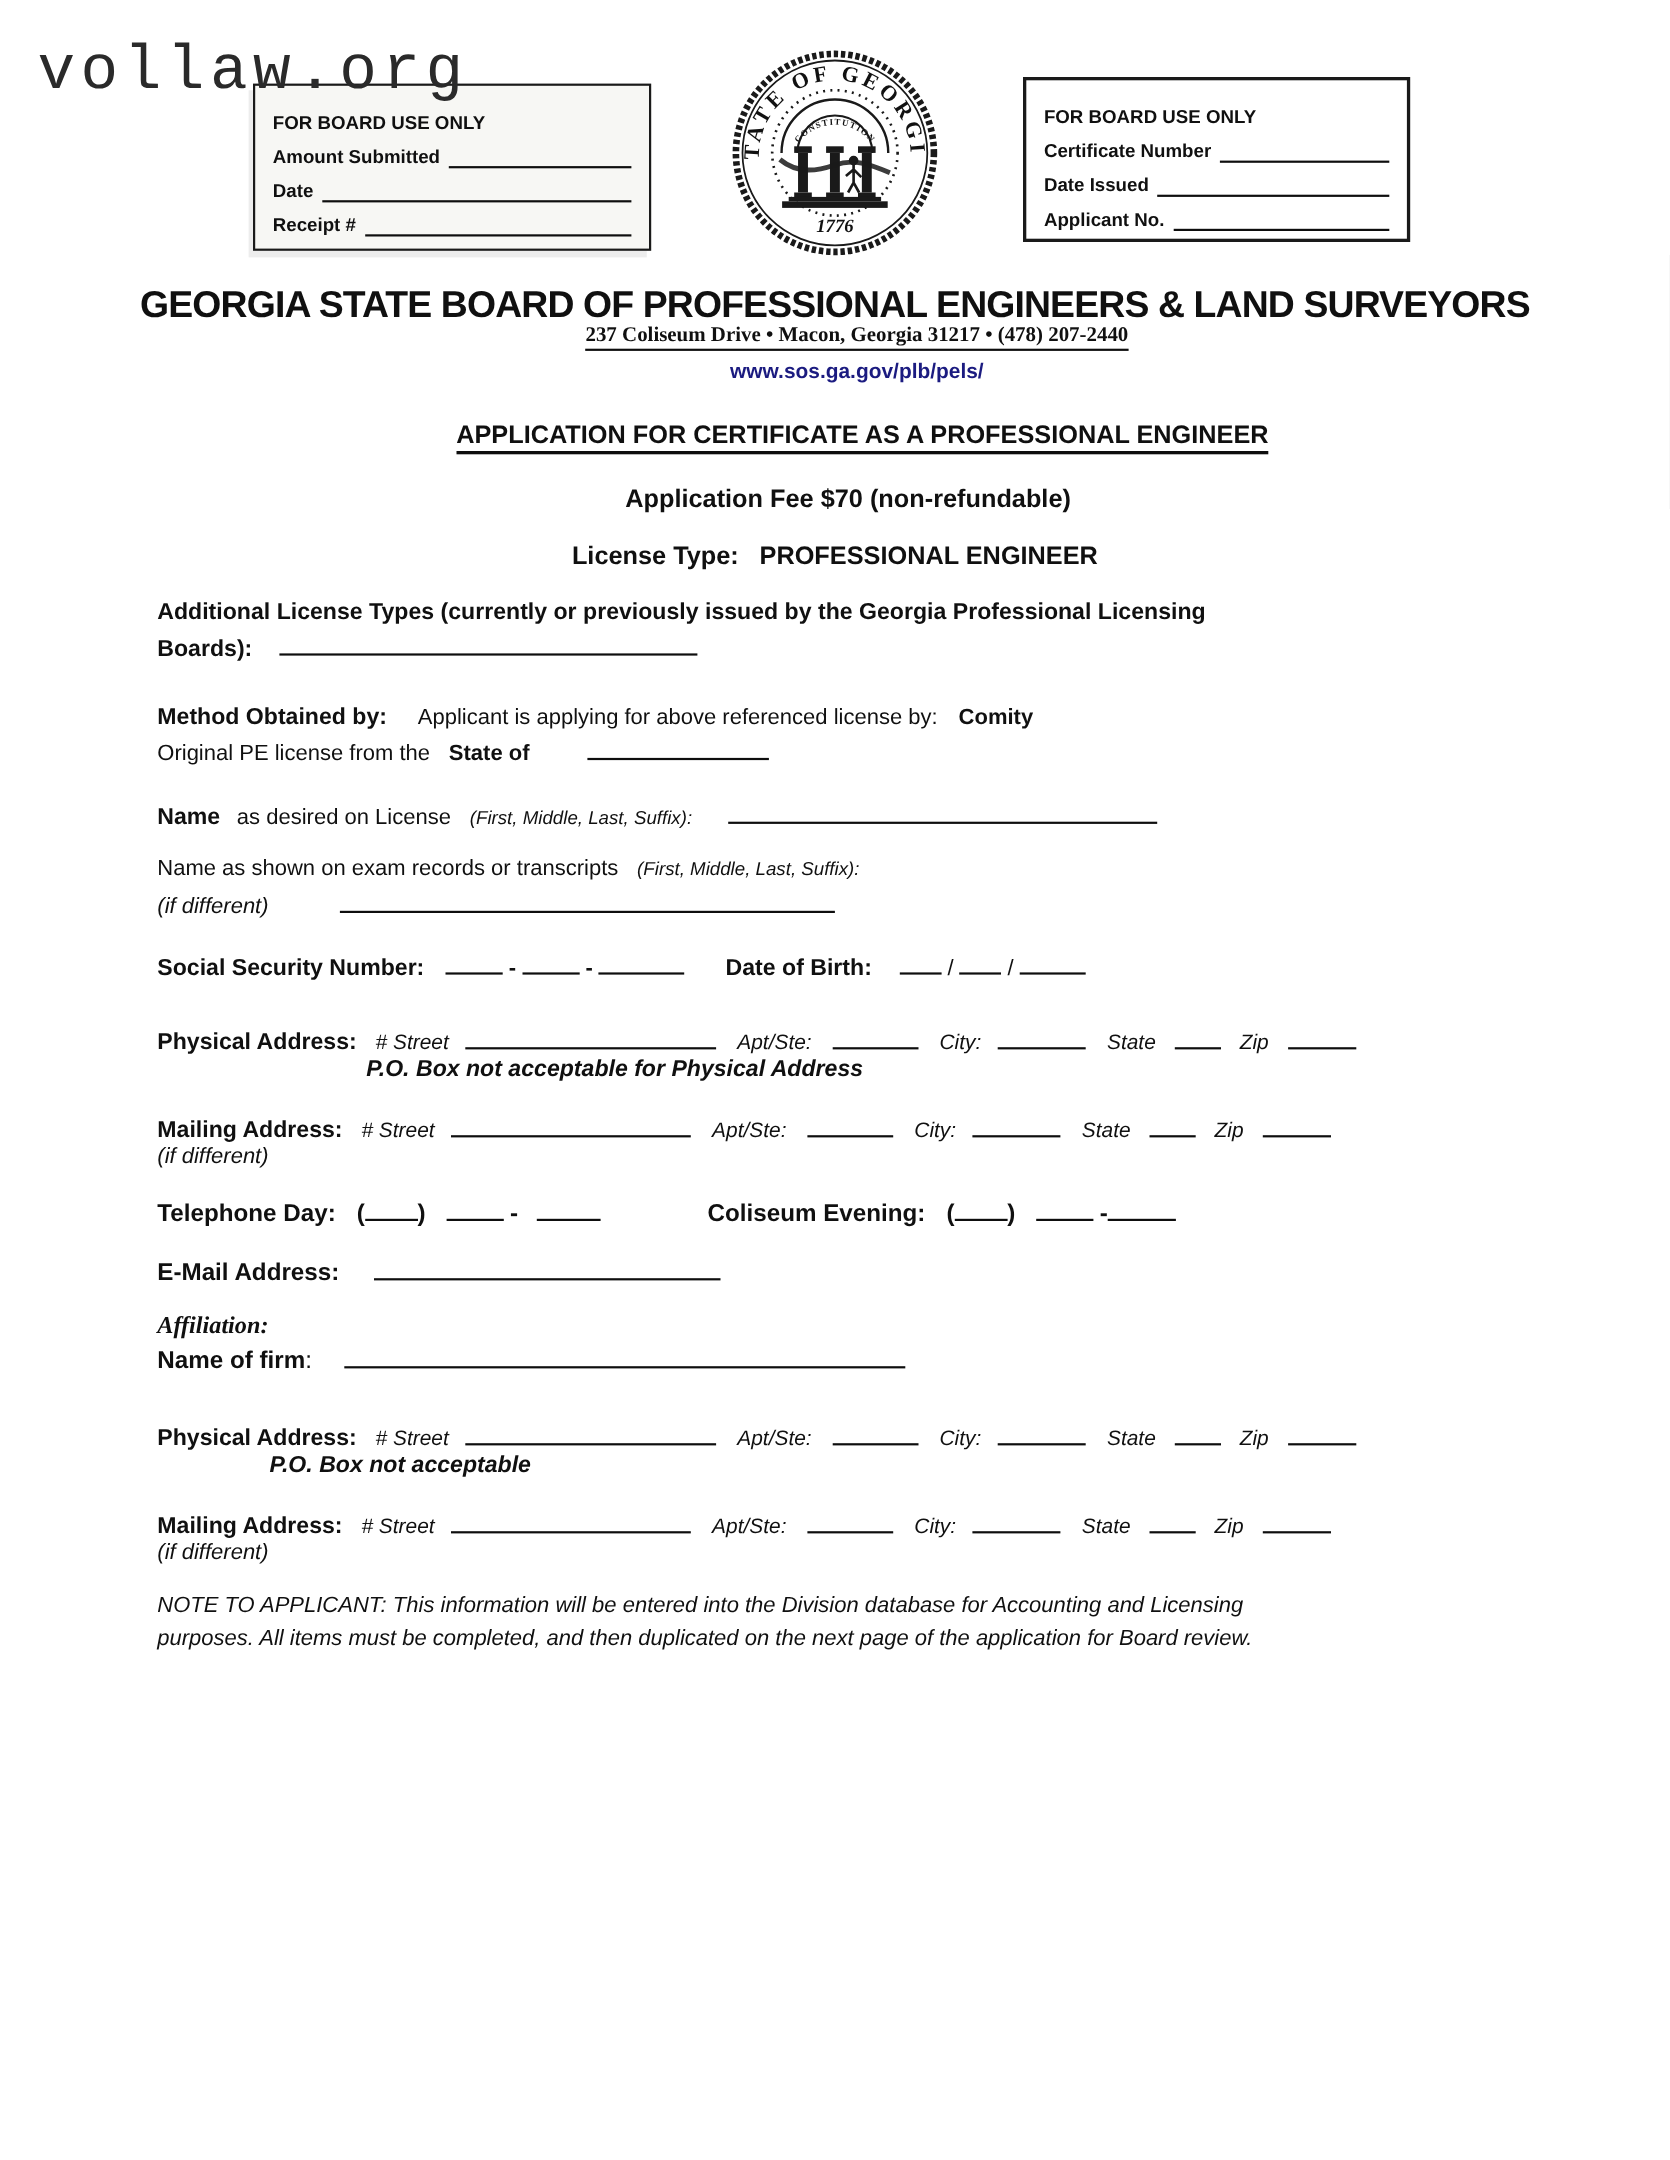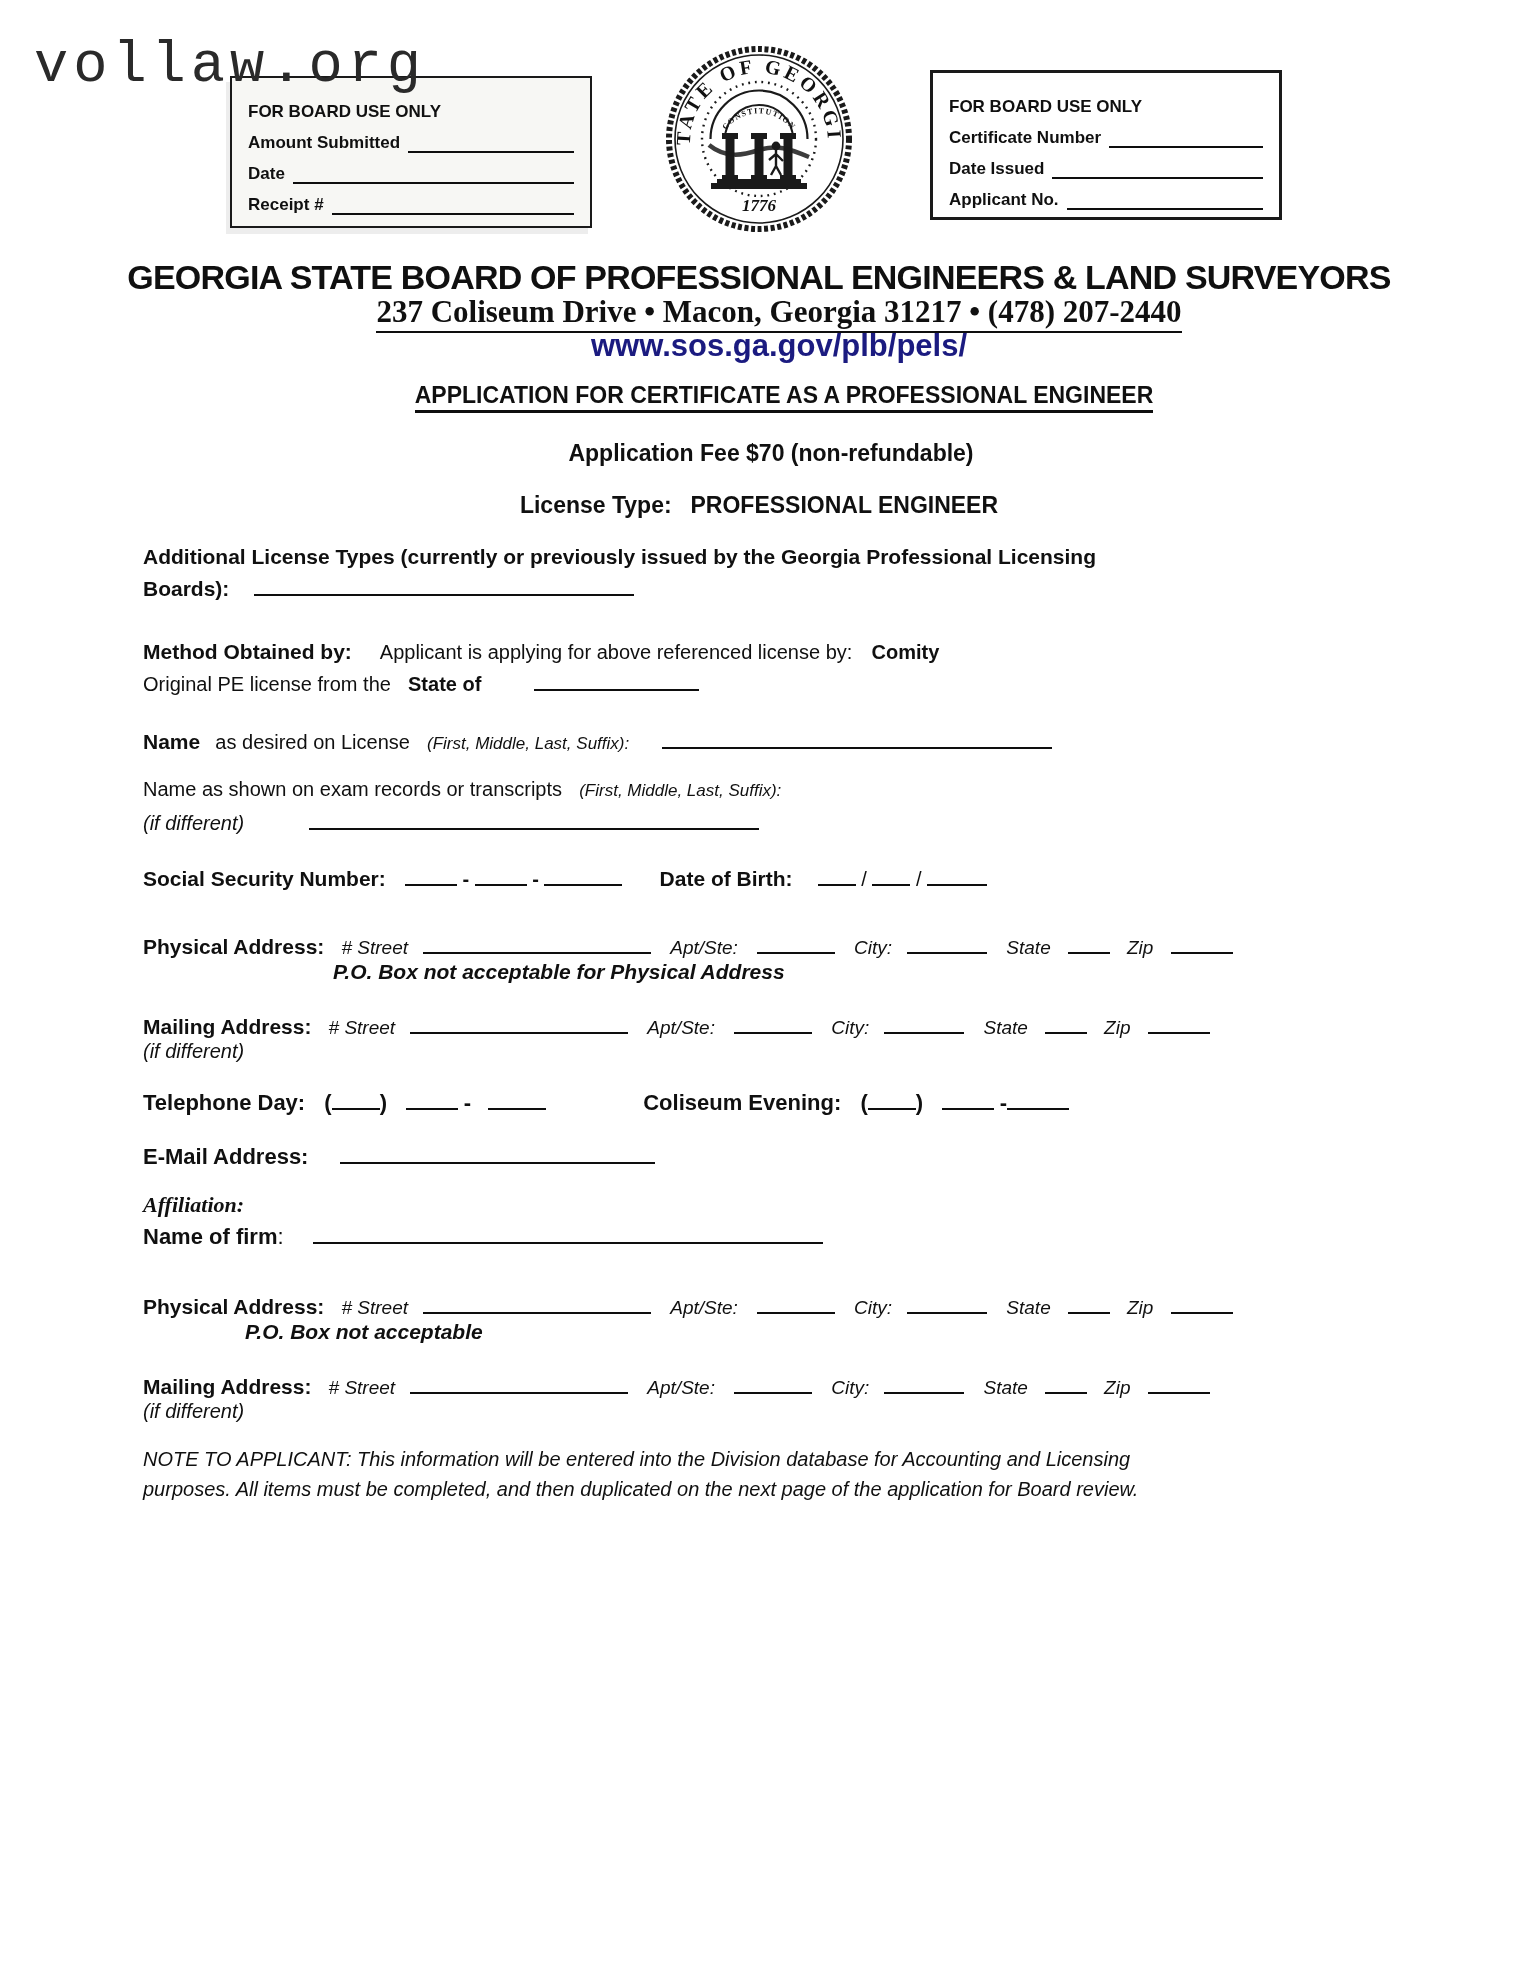--- a/index.html
+++ b/index.html
@@ -15,21 +15,21 @@
   .abs{position:absolute;}
   .line{font-size:20px;white-space:nowrap;}
   .b{font-weight:bold;}
   .i{font-style:italic;}
   .bi{font-weight:bold;font-style:italic;}
   .fs17{font-size:17px;}
   .fs19{font-size:19px;}
   .fs21{font-size:21px;}
   .fs22{font-size:22px;}
   .fs23{font-size:23px;}
-  .fs26{font-size:31px;margin-left:40px;}
+  .fs26{font-size:19px;margin-left:40px;}
   .fs29{font-size:34px;}
   .center{left:0;width:100%;text-align:center;}
   .blank{
     display:inline-block;
     height:1em;
     border-bottom:2.5px solid #0e0e0e;
   }
   .underlined{border-bottom:3px solid #0e0e0e;padding-bottom:1px;display:inline-block;}
   .serif{font-family:"Liberation Serif",serif;}
   .mono{font-family:"Liberation Mono","DejaVu Sans Mono",monospace;}

